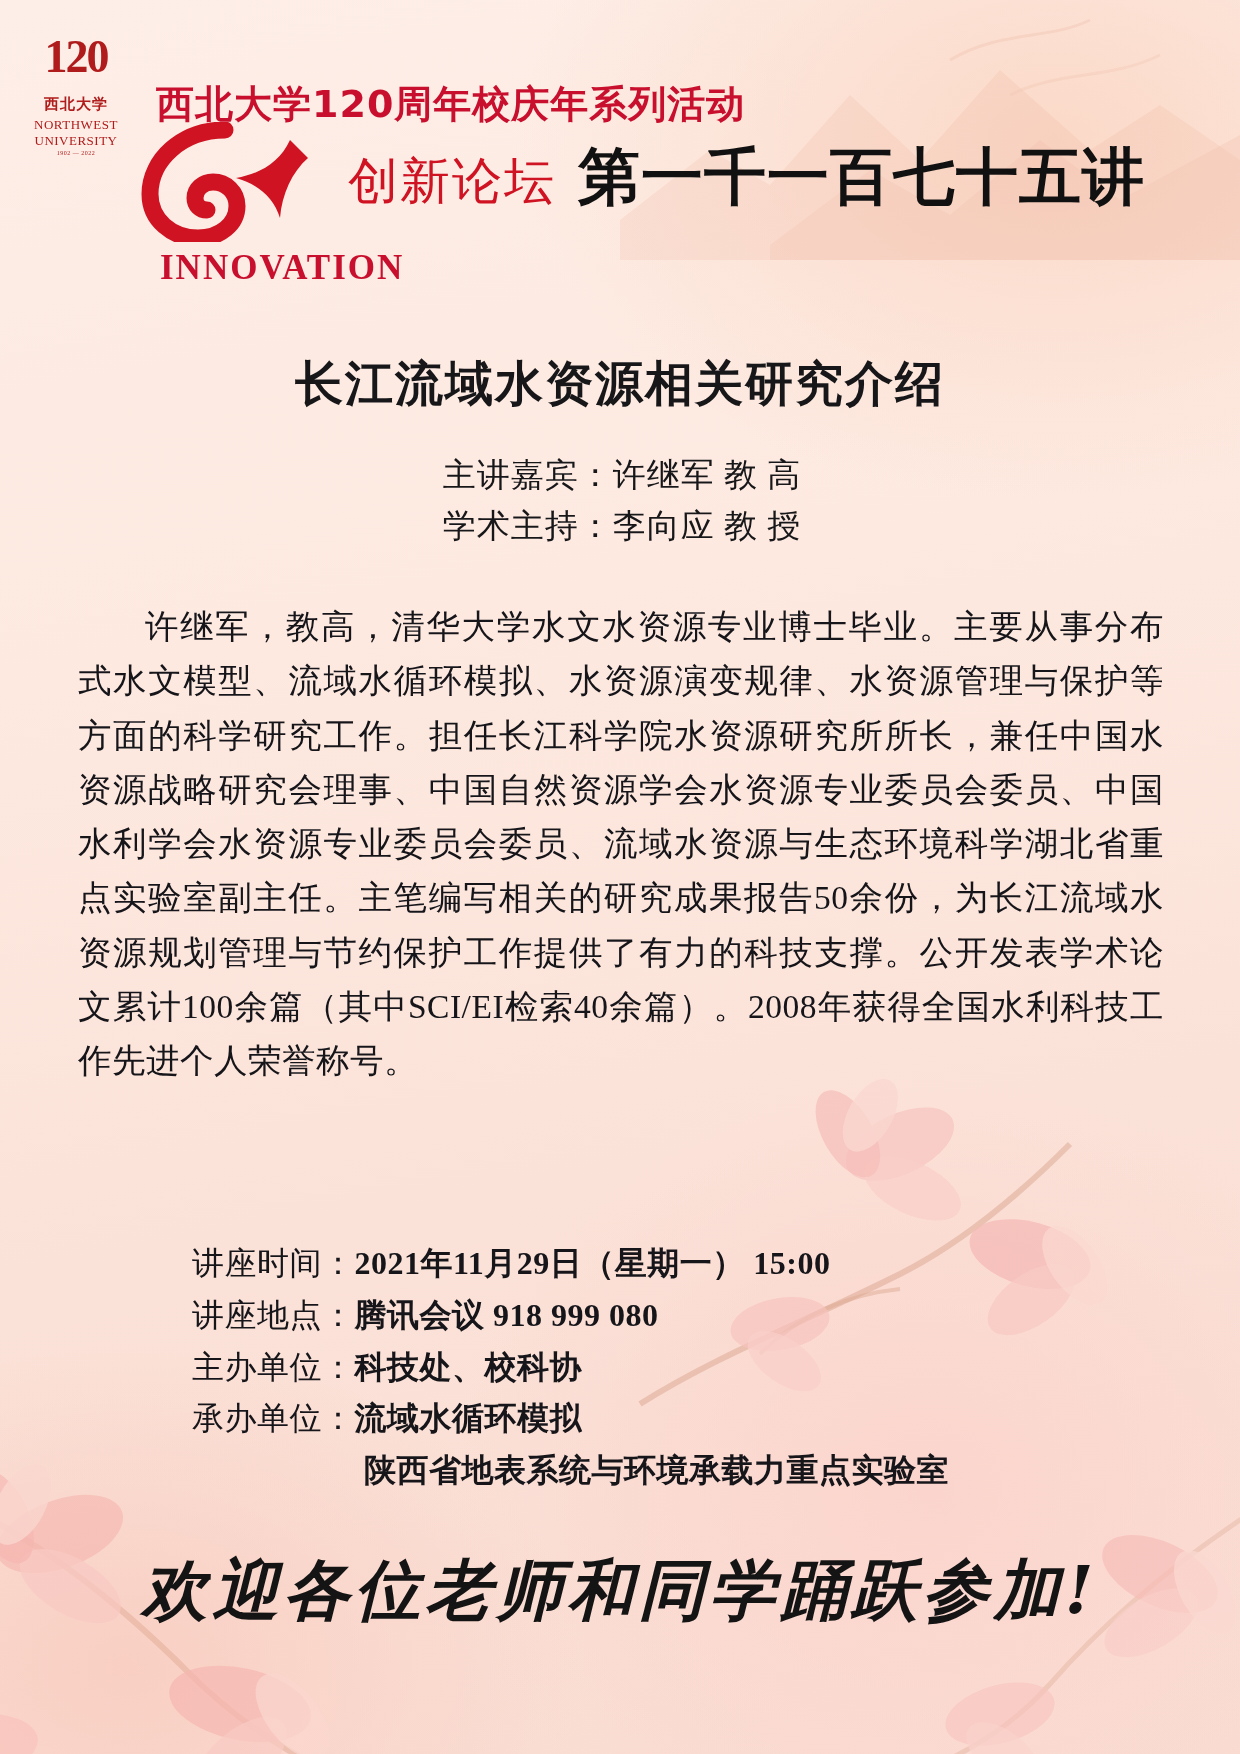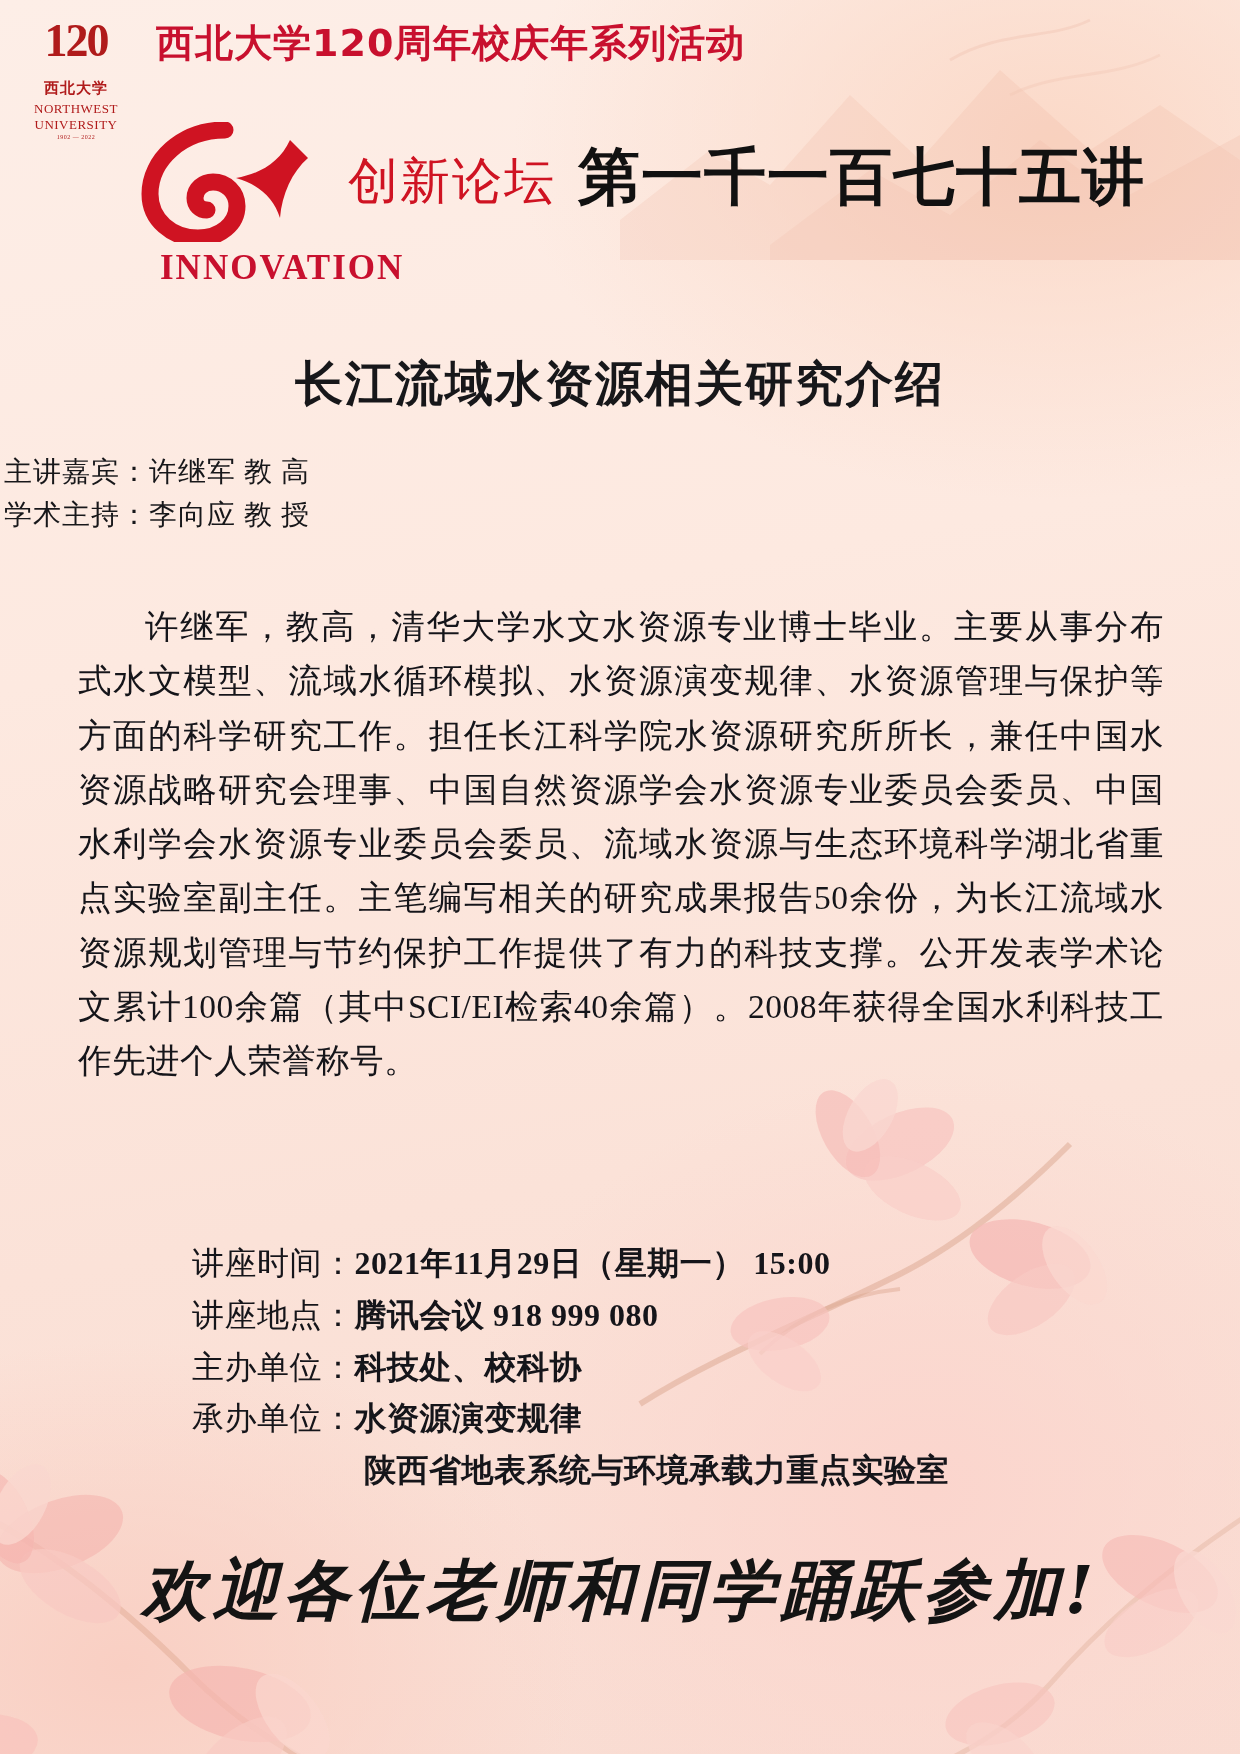--- a/index.html
+++ b/index.html
@@ -40,23 +40,23 @@
     position: absolute;
     pointer-events: none;
   }
   .bloom.b1 { right: 120px; bottom: 300px; width: 520px; height: 430px; opacity: .75; }
   .bloom.b2 { left: -60px; bottom: -40px; width: 560px; height: 420px; opacity: .7; }
   .bloom.b3 { right: -40px; bottom: -30px; width: 420px; height: 330px; opacity: .65; }
 
   
   .header-row {
     position: absolute;
-    top: 18px; left: 22px;
+    top: 34px; left: 22px;
     display: flex;
-    align-items: flex-start;
+    align-items: flex-end;
     gap: 26px;
   }
   .nwu-logo {
     width: 108px; height: 96px;
     position: relative;
   }
   .nwu-logo .nwu-mark {
     font-family: "Liberation Serif", serif;
     color: #b01b1b;
     font-size: 46px;
@@ -150,23 +150,23 @@
     text-align: center;
     font-family: "Liberation Serif", "DejaVu Serif", serif;
     font-weight: bold;
     font-size: 48px;
     color: #17171a;
     letter-spacing: 2px;
   }
   .speaker-block {
     position: absolute;
     top: 450px; left: 4px; right: 0;
-    text-align: left;
+    text-align: center;
     font-family: "Liberation Serif", "DejaVu Serif", serif;
-    font-size: 28px;
+    font-size: 33px;
     color: #17171a;
     letter-spacing: 1px;
     line-height: 1.55;
   }
 
   
   .bio {
     position: absolute;
     top: 600px;
     left: 78px;
@@ -318,21 +318,21 @@
     <div class="row">
       <span class="label">讲座时间：</span><span class="value">2021年11月29日（星期一） 15:00</span>
     </div>
     <div class="row">
       <span class="label">讲座地点：</span><span class="value">腾讯会议 918 999 080</span>
     </div>
     <div class="row plain">
       <span class="label">主办单位：</span><span class="value">科技处、校科协</span>
     </div>
     <div class="row plain">
-      <span class="label">承办单位：</span><span class="value">水资源演变规律</span>
+      <span class="label">承办单位：</span><span class="value">流域水循环模拟</span>
     </div>
     <div class="row plain cont">
       <span class="value">陕西省地表系统与环境承载力重点实验室</span>
     </div>
   </div>
 
   <div class="welcome">欢迎各位老师和同学踊跃参加!</div>
 
 </div>
 

